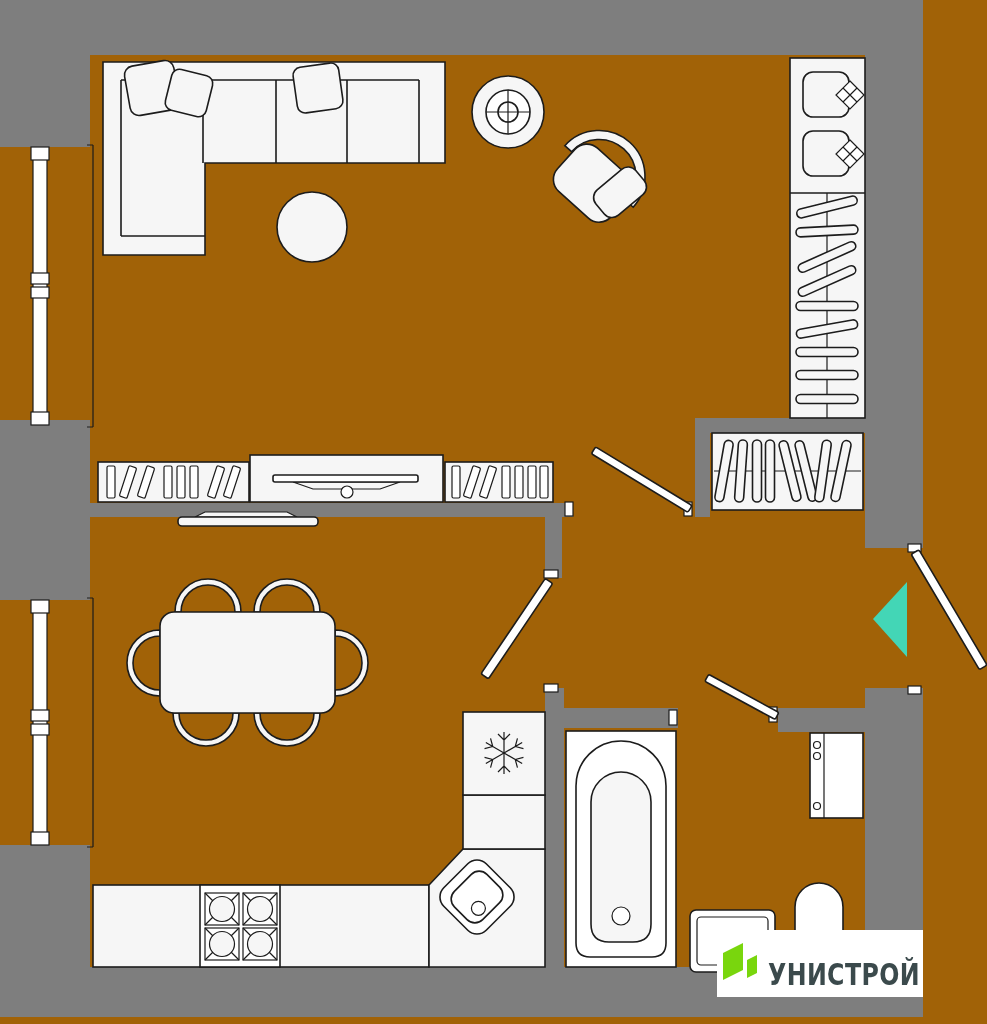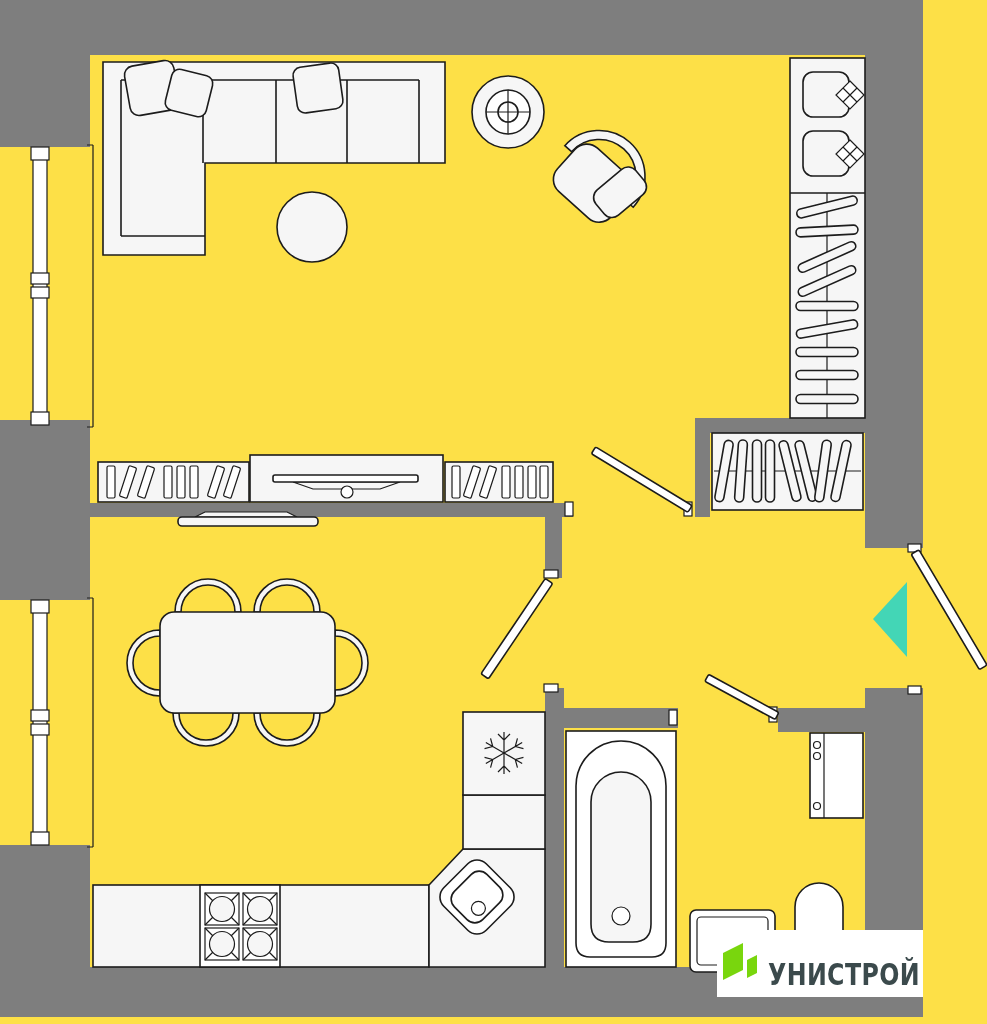--- a/index.html
+++ b/index.html
@@ -1,16 +1,16 @@
 <!DOCTYPE html>
 <html style="--wall: #7e7e7e; --floor: #ffffff; --furniture_fill: #f6f6f6; --outline: #1c1c1c; --entrance_marker: #43d6b6; --logo_green: #79d60d; --logo_text_color: #3b4a4c; --logo_bg: #ffffff;"><head>
 <meta charset="utf-8">
 <style>
   html,body{margin:0;padding:0;background:#fff}
-  .stage{position:relative;width:987px;height:1024px;background:#fde047;font-family:"DejaVu Sans",sans-serif}
+  .stage{position:relative;width:987px;height:1024px;background:#a16207;font-family:"DejaVu Sans",sans-serif}
   svg{display:block}
   .wall{fill:var(--wall)}
   .f{fill:var(--furniture_fill);stroke:var(--outline);stroke-width:1.6}
   .fw{fill:#ffffff;stroke:var(--outline);stroke-width:1.6}
   .ln{fill:none;stroke:var(--outline);stroke-width:1.6}
   .thin{stroke-width:1.2}
   .logo-text{font-family:"DejaVu Sans",sans-serif;font-weight:700;letter-spacing:.5px}
 </style>
 </head>
 <body>

